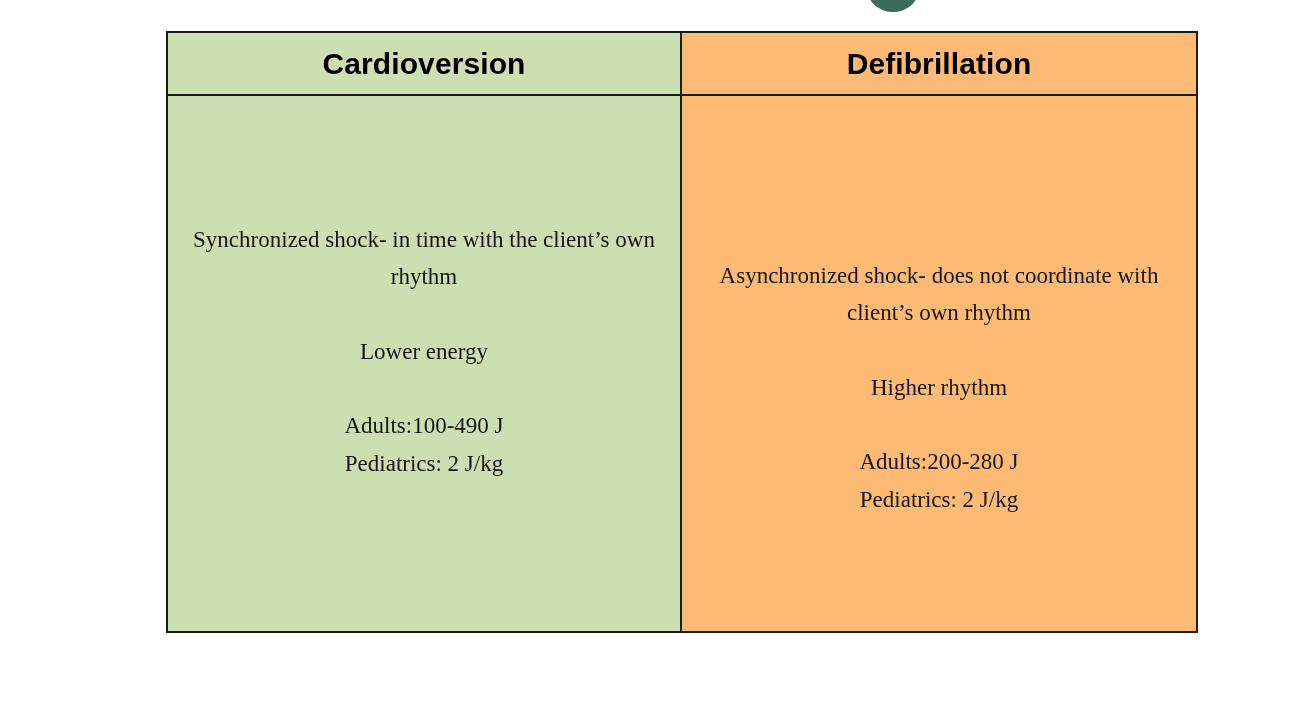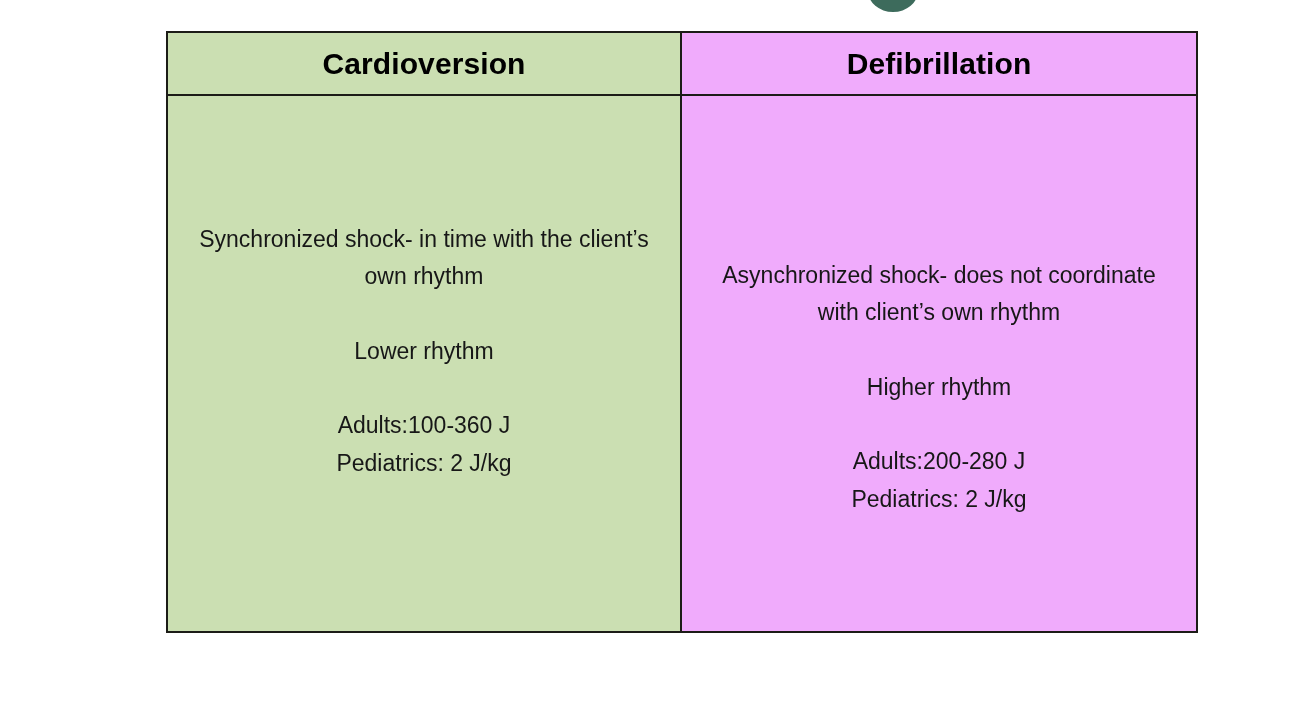--- a/index.html
+++ b/index.html
@@ -63,29 +63,30 @@
     line-height: 1.62;
   }
 
   .cell-cardioversion,
   .head-cardioversion {
     background: #cbdfb2;
   }
 
   .cell-defibrillation,
   .head-defibrillation {
-    background: #f0abfc;
+    background: #fdba74;
   }
 
   .cell-inner {
     padding: 0 18px;
   }
 
   .cell-inner p {
     margin: 0;
+    font-family: Liberation Serif, serif;
   }
 
   .cell-inner p.spacer {
     height: 1.62em;
   }
 
   .body-left-inner  { transform: translateY(-12px); }
   .body-right-inner { transform: translateY(24px); }
 </style>
 </head>
@@ -103,23 +104,23 @@
       <th class="head-cell head-cardioversion">Cardioversion</th>
       <th class="head-cell head-defibrillation">Defibrillation</th>
     </tr>
   </thead>
   <tbody>
     <tr>
       <td class="body-cell cell-cardioversion">
         <div class="cell-inner body-left-inner">
           <p>Synchronized shock- in time with the client’s own rhythm</p>
           <p class="spacer"></p>
-          <p>Lower rhythm</p>
+          <p>Lower energy</p>
           <p class="spacer"></p>
-          <p>Adults:100-360 J</p>
+          <p>Adults:100-490 J</p>
           <p>Pediatrics: 2 J/kg</p>
         </div>
       </td>
       <td class="body-cell cell-defibrillation">
         <div class="cell-inner body-right-inner">
           <p>Asynchronized shock- does not coordinate with client’s own rhythm</p>
           <p class="spacer"></p>
           <p>Higher rhythm</p>
           <p class="spacer"></p>
           <p>Adults:200-280 J</p>

